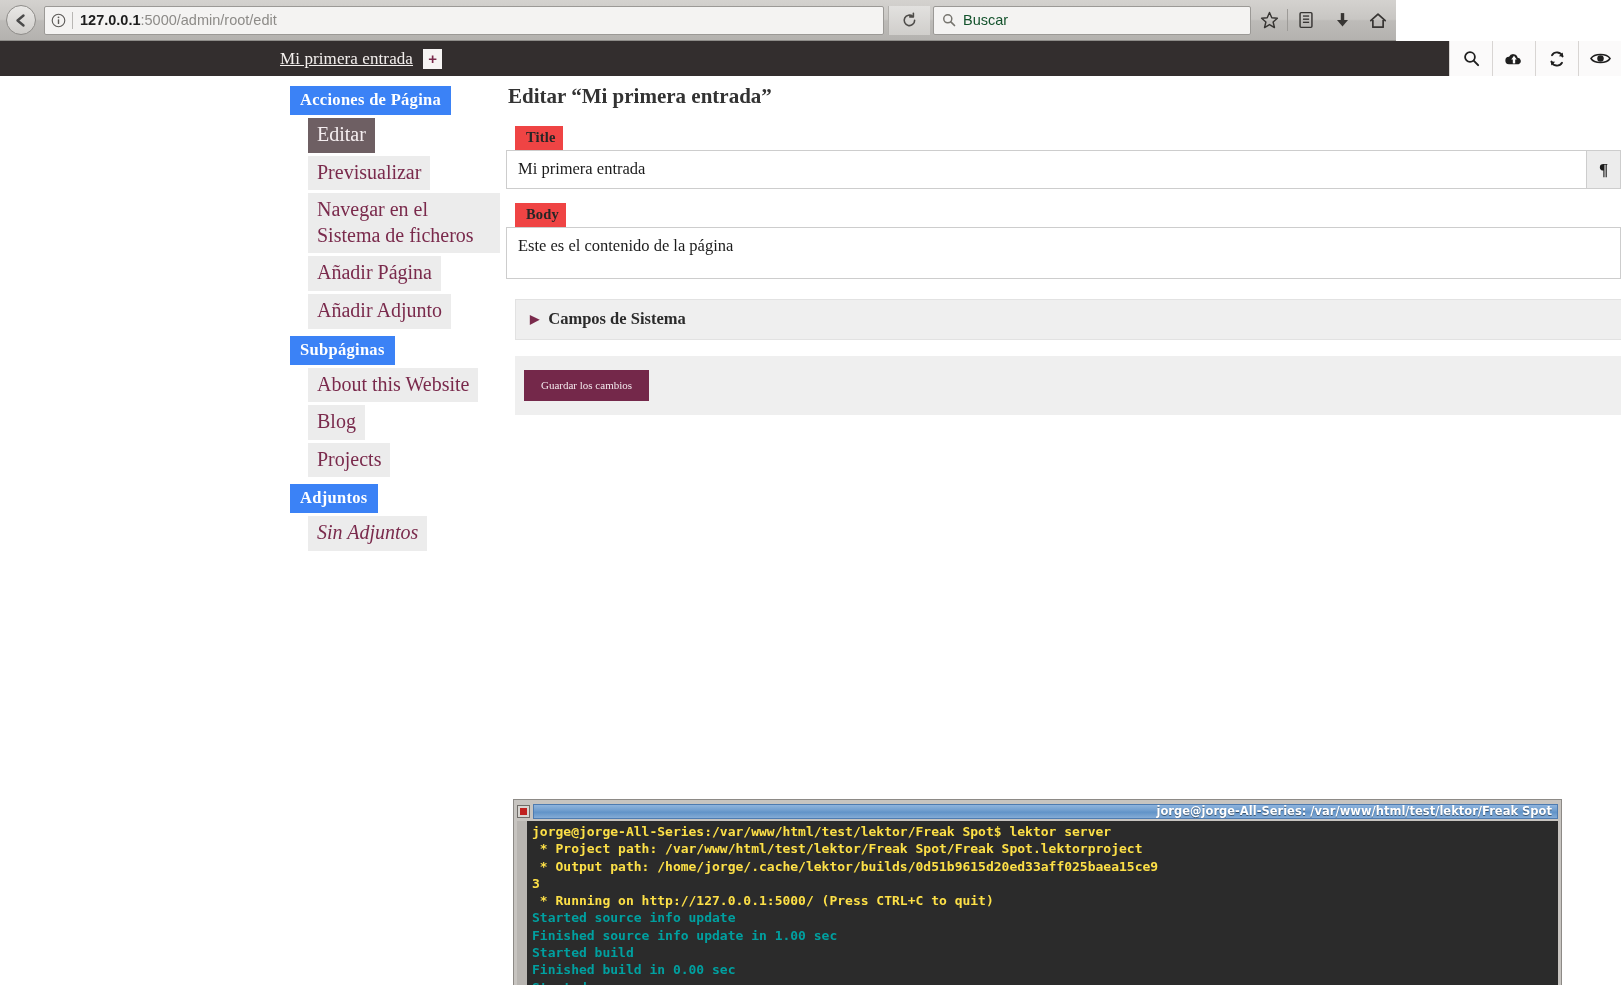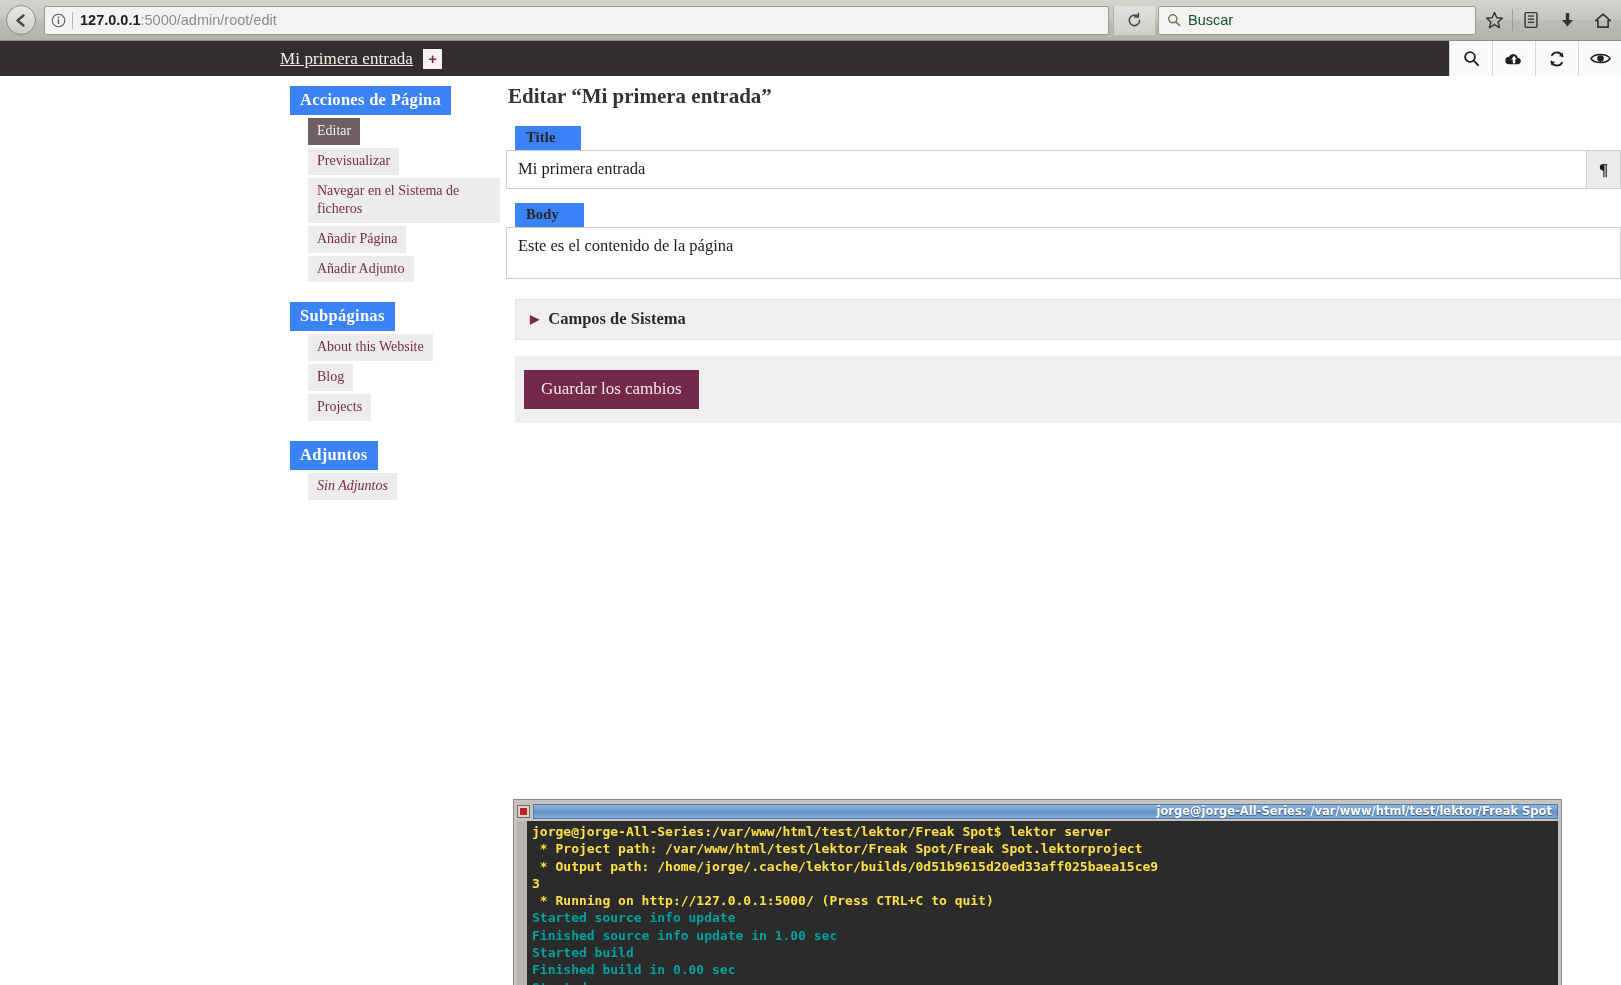--- a/index.html
+++ b/index.html
@@ -6,21 +6,21 @@
   html, body {
     margin: 0; padding: 0;
     width: 1621px; height: 985px;
     overflow: hidden;
     background: #ffffff;
     font-family: "Liberation Serif", serif;
   }
 
   
   .browser-chrome {
-    position: absolute; left: 0; top: 0; width: 1621px; height: 41px;
+    position: absolute; left: 0; top: 0; width: 1396px; height: 41px;
     background: linear-gradient(to bottom, #d4d2cf 0%, #c8c6c3 48%, #bdbbb8 52%, #b4b2af 100%);
     border-bottom: 1px solid #8e8c89;
     display: flex; align-items: center;
   }
   .nav-back {
     width: 30px; height: 30px; margin-left: 6px; margin-right: 4px;
     border-radius: 50%;
     background: linear-gradient(to bottom,#e9e8e6,#cfcdca);
     border: 1px solid #8f8d8a;
     display: flex; align-items: center; justify-content: center;
@@ -88,44 +88,44 @@
 
   
   .sidebar { position:absolute; left:288px; top:10px; width:212px; }
   .side-head {
     display:inline-block;
     background:#3b82f6; color:#ffffff;
     font-family:"Liberation Serif", serif; font-weight:700; font-size:16.5px;
     padding: 4px 10px 5px 10px; margin: 0 0 3px 2px;
     letter-spacing:.3px;
   }
-  .side-head.h2 { margin-top: 17px; }
+  .side-head.h2 { margin-top: 4px; }
   .side-list { margin: 0; padding: 0; list-style:none; }
   .side-item { margin: 0 0 3px 0; padding-left: 20px; }
   .side-item a {
     display:inline-block; background:#ececec; color:#7a2a4c;
-    font-family:"Liberation Serif", serif; font-size:14px;
+    font-family:"Liberation Serif", serif; font-size:20px;
     padding: 4px 9px 5px 9px; text-decoration:none; line-height:1.28;
     max-width: 192px;
   }
   .side-item a.active { background:#6e5f63; color:#f5eef0; }
   .side-item a.muted { color:#7a2a4c; font-style: italic; }
 
   
   .main { position:absolute; left:506px; top:8px; right:0px; }
   .page-title {
     font-family:"Liberation Serif", serif;
     font-size: 21px; color:#333; font-weight:700;
     margin: 0 0 17px 2px;
   }
   .field { margin-bottom: 14px; }
   .field-label {
-    display:inline-block; background:#3b82f6; color:#262626;
+    display:inline-block; background:#ef4444; color:#262626;
     font-family:"Liberation Serif", serif; font-weight:700; font-size:14.5px;
-    padding: 3px 25px 4px 11px; margin-left: 9px; letter-spacing:.2px;
+    padding: 3px 7px 4px 11px; margin-left: 9px; letter-spacing:.2px;
   }
   .field-box {
     display:flex; align-items:stretch; width: 1115px;
     background:#fff; border:1px solid #cdcdcd;
   }
   .field-input {
     flex:1 1 auto; padding: 8px 11px 9px 11px;
     font-family:"Liberation Serif", serif; font-size:16.5px; color:#1c1c1c;
   }
   .field-box.body .field-input { min-height: 46px; padding-bottom: 22px; }
@@ -141,21 +141,21 @@
     font-family:"Liberation Serif", serif; font-weight:700; font-size:16.5px; color:#2b2b2b;
     display:flex; align-items:center; gap: 9px;
   }
   .tri { color:#7a2a4c; font-size:12px; line-height:1; }
   .save-bar {
     width: 1115px; margin-left: 9px; margin-top: 16px;
     background:#efefef; padding: 14px 0 14px 9px;
   }
   .save-btn {
     display:inline-block; background:#74284a; color:#f3e9ed;
-    font-family:"Liberation Serif", serif; font-size:17px;
+    font-family:"Liberation Serif", serif; font-size:11px;
     padding: 9px 17px 10px 17px; border:none;
   }
 
   
   .term {
     position:absolute; left:513px; top:723px; width:1049px; height:262px;
     background:#c7c4c0;
     border: 1px solid #8d8a86;
     padding: 3px 3px 0 3px;
     font-family:"DejaVu Sans Mono", monospace;

